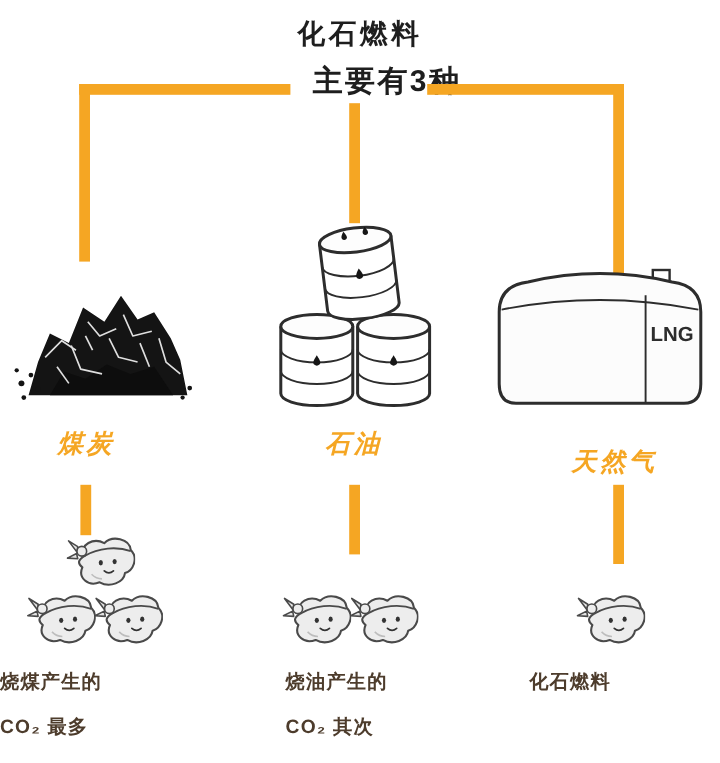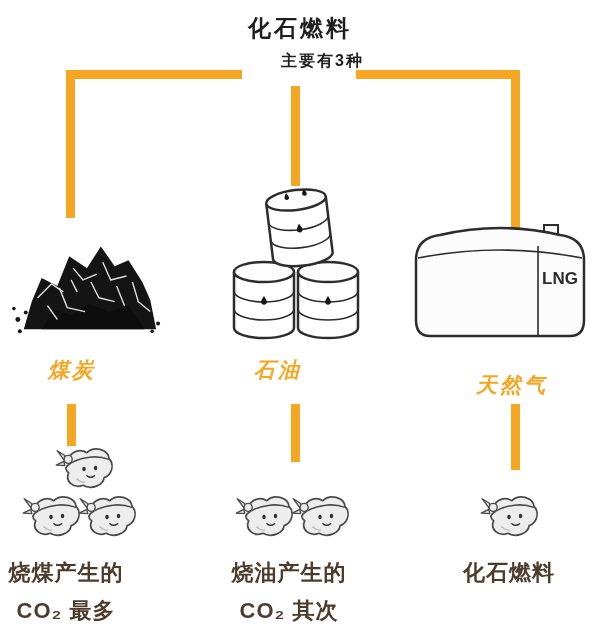--- a/index.html
+++ b/index.html
@@ -13,21 +13,21 @@
     font-family: "Liberation Sans", "DejaVu Sans", sans-serif;
   }
   
   .title {
     position: absolute; top: 13px; left: 0; width: 100%;
     text-align: center; font-size: 23px; font-weight: 700;
     color: var(--ink, #1e1e1e); letter-spacing: 3px;
   }
   .subtitle {
     position: absolute; top: 51px; left: 0; width: 100%;
-    text-align: center; font-size: 16px; font-weight: 600;
+    text-align: center; font-size: 25px; font-weight: 600;
     color: var(--ink, #1e1e1e); letter-spacing: 2px; padding-left: 45px;
   }
   
   .hline, .vline { position: absolute; background: var(--accent, #F5A623); }
   .hline { height: 9px; }
   .vline { width: 9px; }
   .seg-left  { left: 66px;  top: 70px; width: 176px; }
   .seg-right { left: 356px; top: 70px; width: 164px; }
   .v-coal { left: 66px;  top: 70px; height: 148px; }
   .v-oil  { left: 291px; top: 86px; height: 100px; }
@@ -41,40 +41,40 @@
   .icon-oil  { left: 218px; top: 176px; width: 156px; height: 170px; }
   .icon-gas  { left: 412px; top: 222px; width: 176px; height: 118px; }
   
   .fuel-label {
     position: absolute; top: 356px; text-align: center;
     font-size: 21px; font-weight: 600; letter-spacing: 3px;
     color: var(--accent, #F5A623);
     font-style: italic;
   }
   .label-coal { left: 16px;  width: 112px; }
-  .label-oil  { left: 222px; width: 112px; text-align: center; }
+  .label-oil  { left: 239px; width: 112px; text-align: center; }
   .label-gas  { left: 450px; width: 124px; margin-top: 15px; }
   
   .smoke { position: absolute; width: 58px; height: 48px; }
   .sm-coal-a { left: 55px;  top: 444px; }
   .sm-coal-b { left: 22px;  top: 492px; }
   .sm-coal-c { left: 78px;  top: 492px; }
   .sm-oil-a  { left: 235px; top: 492px; }
   .sm-oil-b  { left: 291px; top: 492px; }
   .sm-gas-a  { left: 480px; top: 492px; }
   
   .caption {
-    position: absolute; text-align: center;
-    font-size: 22px; font-weight: 600; letter-spacing: 1px;
+    position: absolute; text-align: left;
+    font-size: 16px; font-weight: 600; letter-spacing: 1px;
     color: var(--caption, #4d3c2c);
   }
   .cap-line1 { top: 558px; }
   .cap-line2 { top: 596px; }
   .cap-coal { left: 0px;   width: 132px; }
-  .cap-oil  { left: 223px; width: 132px; }
+  .cap-oil  { left: 238px; width: 132px; }
   .cap-gas  { left: 441px; width: 136px; }
   .defs-holder { position: absolute; width: 0; height: 0; }
   svg text { font-family: "Liberation Sans", "DejaVu Sans", sans-serif; }
 </style>
 </head>
 <body>
 
 <div class="canvas">
 
   <svg class="defs-holder" aria-hidden="true">

